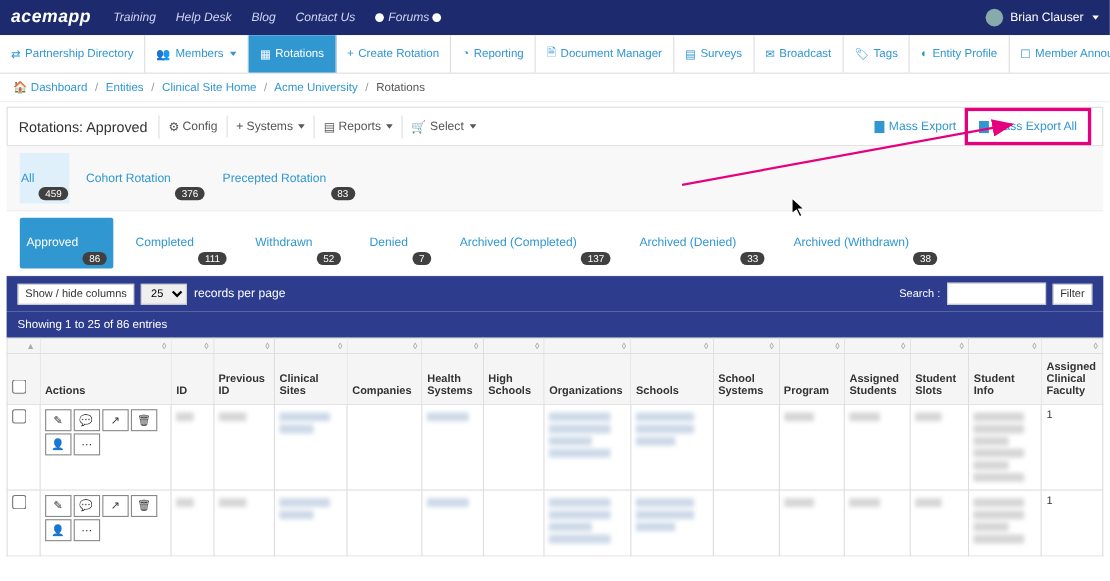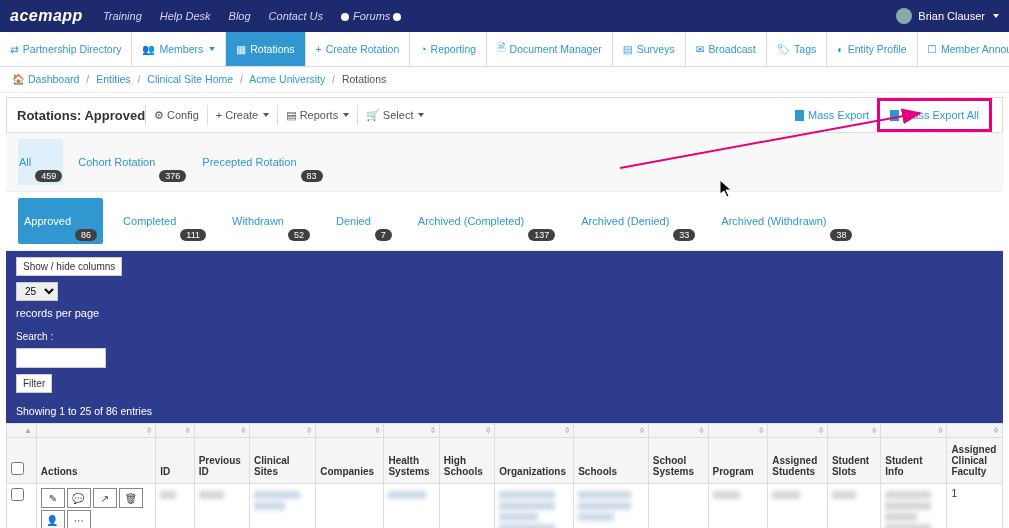--- a/index.html
+++ b/index.html
@@ -22,40 +22,40 @@
 .secondnav .navitem.active { background: #3097d1; color: #fff; }
 
 
 .breadcrumb { padding: 6px 12px; font-size: 10.5px; border-bottom: 1px solid #eee; }
 .breadcrumb a { color: #3097d1; }
 .breadcrumb .sep { color: #999; margin: 0 4px; }
 .breadcrumb .current { color: #555; }
 
 
 .pageheader { display: flex; align-items: center; border: 1px solid #ddd; padding: 6px 10px; margin: 4px 6px 0 6px; }
-.pageheader h1 { font-size: 13px; font-weight: bold; color: #333; margin-right: 0; }
+.pageheader h1 { font-size: 13px; font-weight: normal; color: #333; margin-right: 10px; }
 .pageheader .btn { padding: 4px 8px; border-left: 1px solid #ddd; color: #555; font-size: 11px; display: flex; align-items: center; gap: 3px; cursor: pointer; }
 .pageheader .flexspace { flex: 1; }
 .pageheader .rightbtn { padding: 4px 8px; color: #3097d1; font-size: 11px; cursor: pointer; display: flex; align-items: center; gap: 4px; text-align: center; }
 .rightbtn.highlighted { border: 3px solid #e6007e; padding: 8px 10px; margin: -6px 0; }
 .doc-ico { display: inline-block; width: 9px; height: 11px; background: #3097d1; }
 
 
 .tabs1 { display: flex; gap: 14px; padding: 6px 12px; border-bottom: 1px solid #eee; background: #f8f8f8; margin: 0 6px; }
 .tabs1 .tab { color: #3097d1; font-size: 11px; cursor: pointer; display: flex; align-items: center; gap: 4px; padding: 3px 1px; }
 .tabs1 .tab.active { background: #e0f0fa; }
 .badge { display: inline-block; background: #404040; color: #fff; border-radius: 8px; padding: 1px 6px; font-size: 9px; margin-top: 28px; }
 
 
 .tabs2 { display: flex; gap: 14px; padding: 6px 12px; margin: 0 6px; border-bottom: 1px solid #eee; flex-wrap: wrap; }
 .tabs2 .tab { color: #3097d1; font-size: 11px; cursor: pointer; display: flex; align-items: center; gap: 4px; padding: 3px 6px; }
 .tabs2 .tab.active { background: #3097d1; color: #fff; border-radius: 2px; }
 
 
-.table-toolbar { background: #2e3c8e; color: #fff; padding: 6px 10px; display: flex; align-items: flex-start; gap: 6px; margin: 0 6px; flex-direction: column; }
+.table-toolbar { background: #2e3c8e; color: #fff; padding: 6px 10px; display: flex; align-items: center; gap: 6px; margin: 0 6px; }
 .table-toolbar .btn-white { background: #fff; color: #333; border: 1px solid #ccc; padding: 3px 6px; font-size: 10px; cursor: pointer; }
 .table-toolbar select { font-size: 10px; padding: 2px 4px; border: 1px solid #ccc; }
 .table-toolbar .tflex { flex: 1; }
 .table-toolbar label { font-size: 10px; }
 .table-toolbar input[type=text] { padding: 3px 4px; font-size: 11px; width: 90px; border: 1px solid #ccc; }
 
 
 .table-info { background: #2e3c8e; color: #fff; padding: 6px 10px; display: flex; align-items: center; gap: 6px; font-size: 10.5px; margin: 0 6px; justify-content: space-between; }
 .pager { display: flex; align-items: center; gap: 4px; }
 .pager button, .pager input { font-size: 10px; padding: 2px 6px; background: #bbb; border: 1px solid #999; cursor: pointer; }
@@ -144,21 +144,21 @@
   <a>Clinical Site Home</a>
   <span class="sep">/</span>
   <a>Acme University</a>
   <span class="sep">/</span>
   <span class="current">Rotations</span>
 </div>
 
 <div class="pageheader">
   <h1>Rotations: Approved</h1>
   <div class="btn">⚙ <span>Config</span></div>
-  <div class="btn">+ <span>Create</span> <span class="caret"></span></div>
+  <div class="btn">+ <span>Systems</span> <span class="caret"></span></div>
   <div class="btn">▤ <span>Reports</span> <span class="caret"></span></div>
   <div class="btn">🛒 <span>Select</span> <span class="caret"></span></div>
   <div class="flexspace"></div>
   <div class="rightbtn">
       <span class="doc-ico"></span>
       <span>Mass Export</span>
     </div>
   <div class="rightbtn highlighted">
       <span class="doc-ico"></span>
       <span>Mass Export All</span>

